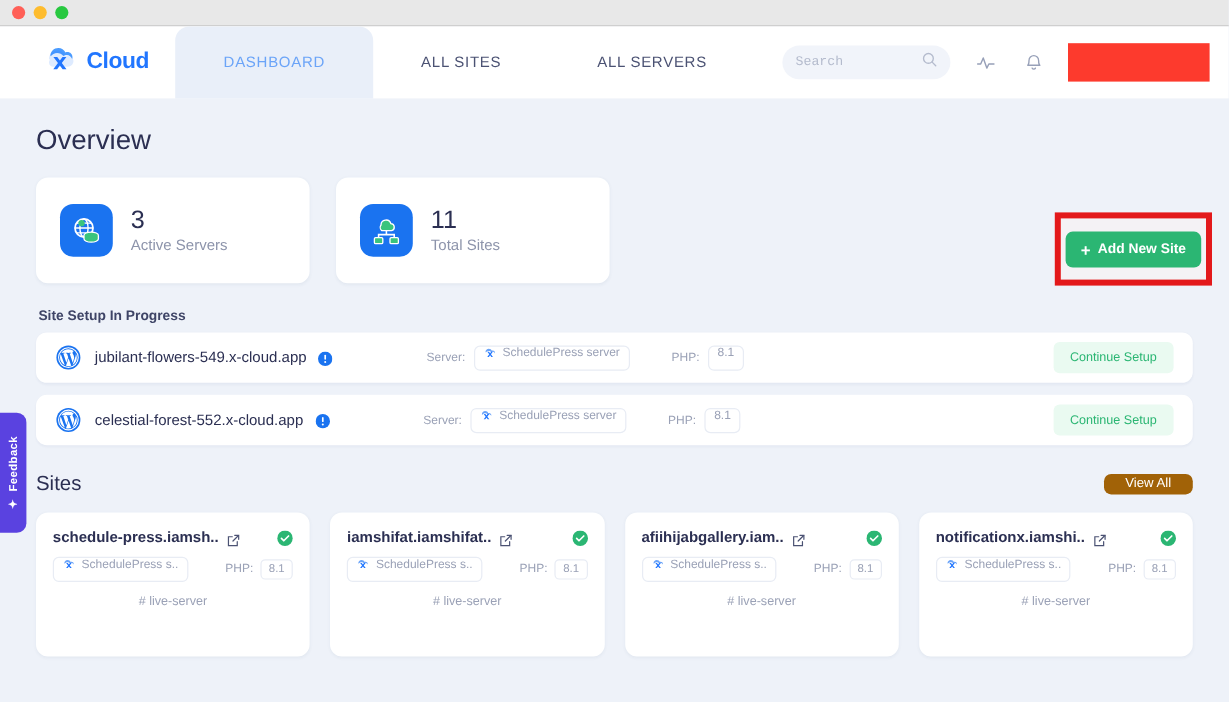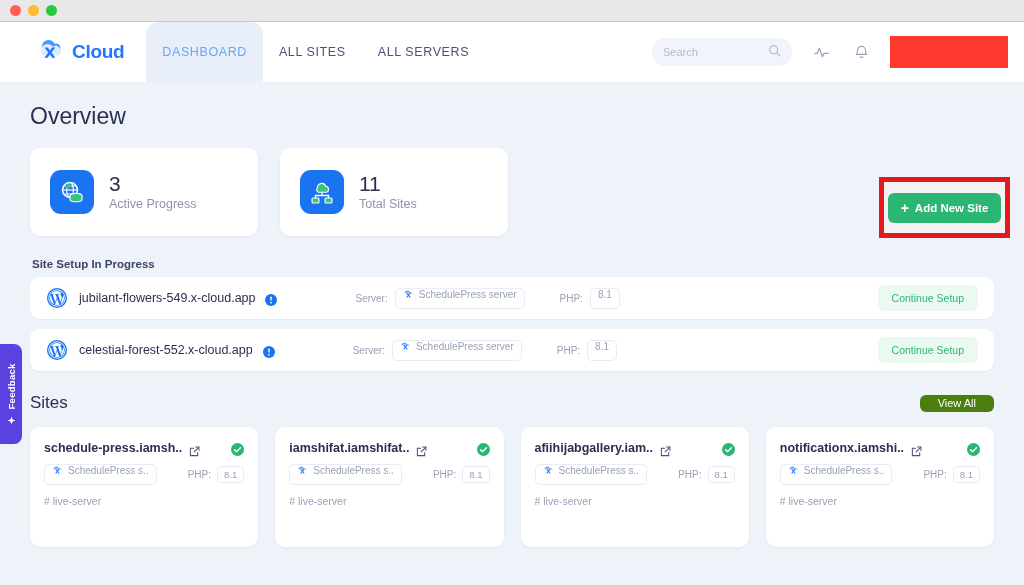--- a/index.html
+++ b/index.html
@@ -47,21 +47,21 @@
   }
   .nav {
     display: flex;
     align-items: stretch;
     height: 100%;
   }
   .nav-tab {
     display: flex;
     align-items: center;
     justify-content: center;
-    padding: 0 16px;
+    padding: 0 40px;
     font-size: 12.5px;
     letter-spacing: 0.6px;
     color: #4b5273;
     cursor: pointer;
     height: 100%;
     text-align: center;
   }
   .nav-tab.active {
     background: #e9eff9;
     color: #6ba4f8;
@@ -81,21 +81,21 @@
     border-radius: 14px;
     display: flex;
     align-items: center;
     padding: 0 11px;
     gap: 6px;
   }
   .search-input {
     border: none;
     outline: none;
     background: transparent;
-    font-family: Liberation Sans, sans-serif;
+    font-family: Liberation Mono, monospace;
     font-size: 11px;
     color: #8b93ab;
     width: 100%;
   }
   .search-input::placeholder { color: #b4bbcd; }
   .icon-btn {
     width: 22px; height: 22px;
     display: flex; align-items: center; justify-content: center;
     cursor: pointer;
   }
@@ -280,21 +280,21 @@
     align-items: center;
     margin-top: 22px;
     margin-bottom: 14px;
   }
   .sites-title {
     font-size: 17px;
     color: #2b2f52;
   }
   .btn-viewall {
     margin-left: auto;
-    background: #4d7c0f;
+    background: #a16207;
     color: #fff;
     border: none;
     border-radius: 6px;
     height: 17px;
     padding: 0 18px;
     font-size: 11px;
     font-family: "Liberation Sans", sans-serif;
     cursor: pointer;
   }
   .site-grid {
@@ -336,20 +336,21 @@
     border: 1px solid #e8ecf4;
     border-radius: 4px;
     padding: 2px 6px;
     font-size: 9.5px;
     color: #9aa1b6;
   }
   .site-tag {
     margin-top: 10px;
     font-size: 10.5px;
     color: #9aa1b6;
+    text-align: center;
   }
 </style>
 </head>
 <body>
 
 <div class="titlebar">
   <div class="dot red"></div>
   <div class="dot yellow"></div>
   <div class="dot green"></div>
 </div>
@@ -435,21 +436,21 @@
           <ellipse cx="11" cy="11" rx="3.4" ry="7.5" fill="none" stroke="#fff" stroke-width="1.2"></ellipse>
           <line x1="3.5" y1="11" x2="18.5" y2="11" stroke="#fff" stroke-width="1.2"></line>
           <path d="M5 7h12M5 15h12" stroke="#fff" stroke-width="1"></path>
           <circle cx="9" cy="7" r="2.6" fill="#3ac47d"></circle>
           <ellipse cx="17" cy="17" rx="6" ry="2.6" fill="#3ac47d" stroke="#fff" stroke-width="1.1"></ellipse>
           <path d="M11 17v3.2c0 1.4 2.7 2.6 6 2.6s6-1.2 6-2.6V17" fill="#3ac47d" stroke="#fff" stroke-width="1.1"></path>
         </svg>
       </div>
       <div>
         <div class="stat-num">3</div>
-        <div class="stat-label">Active Progress</div>
+        <div class="stat-label">Active Servers</div>
       </div>
     </div>
 
     <div class="stat-card">
       <div class="stat-icon">
         <svg width="26" height="26" viewBox="0 0 26 26">
           <path d="M8.5 8.5a4.2 4.2 0 0 1 8.2-1.2 3 3 0 0 1 .6 5.9H9.2a3.4 3.4 0 0 1-.7-4.7z" fill="#3ac47d" stroke="#fff" stroke-width="1.1"></path>
           <line x1="13" y1="13.5" x2="13" y2="16.5" stroke="#fff" stroke-width="1.3"></line>
           <path d="M6.5 19v-2.5h13V19" fill="none" stroke="#fff" stroke-width="1.3"></path>
           <rect x="3" y="19" width="7" height="5" rx="1" fill="#3ac47d" stroke="#fff" stroke-width="1.1"></rect>

